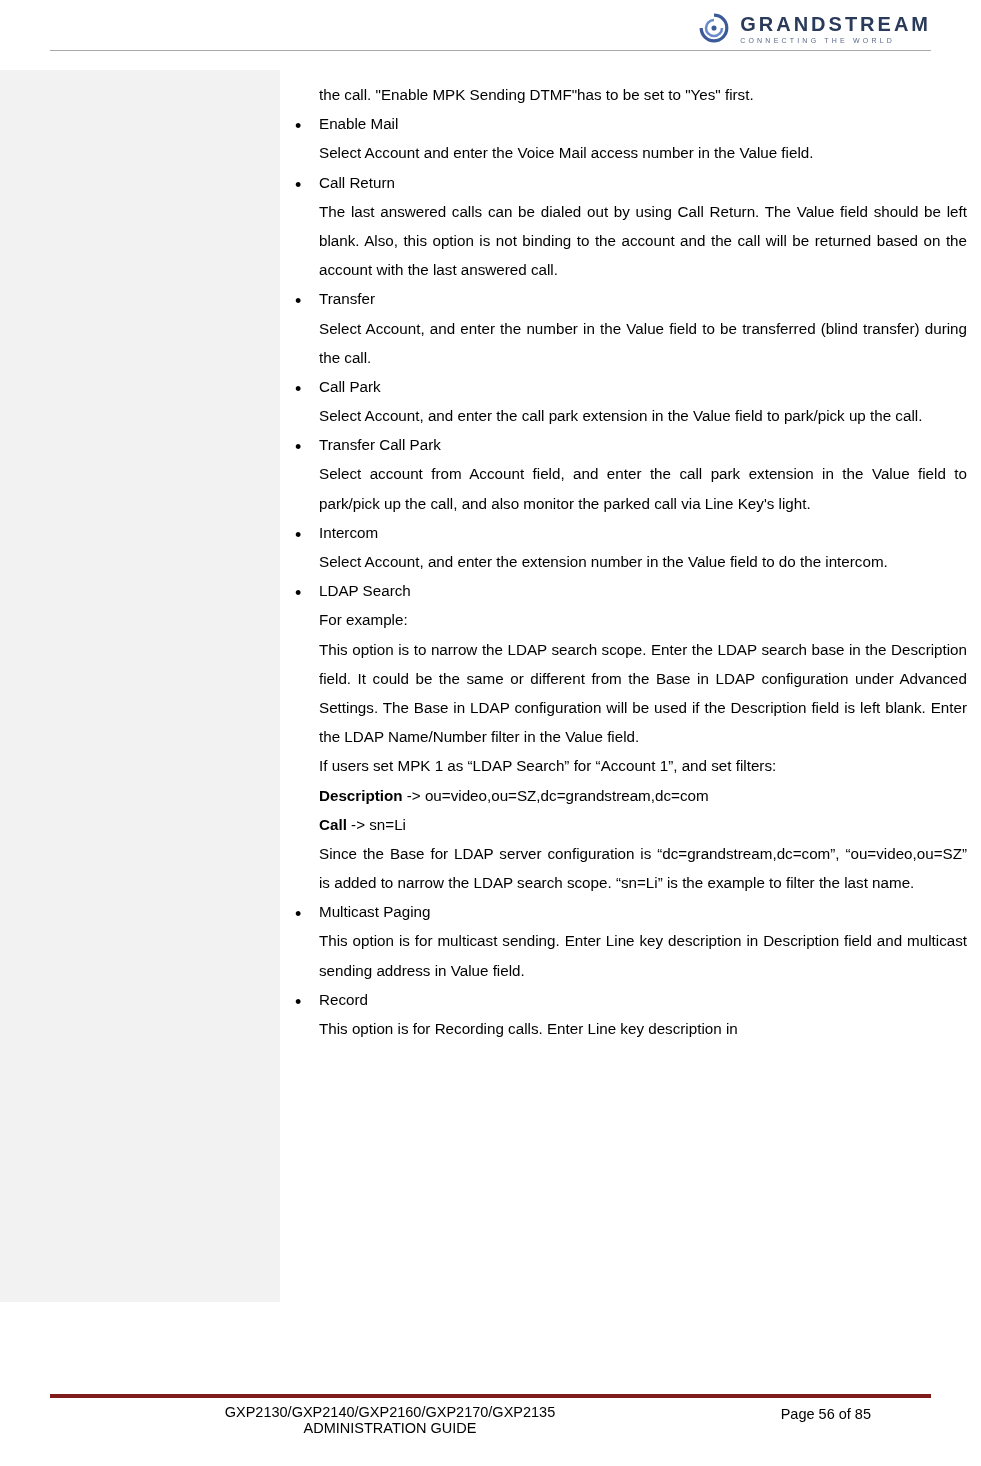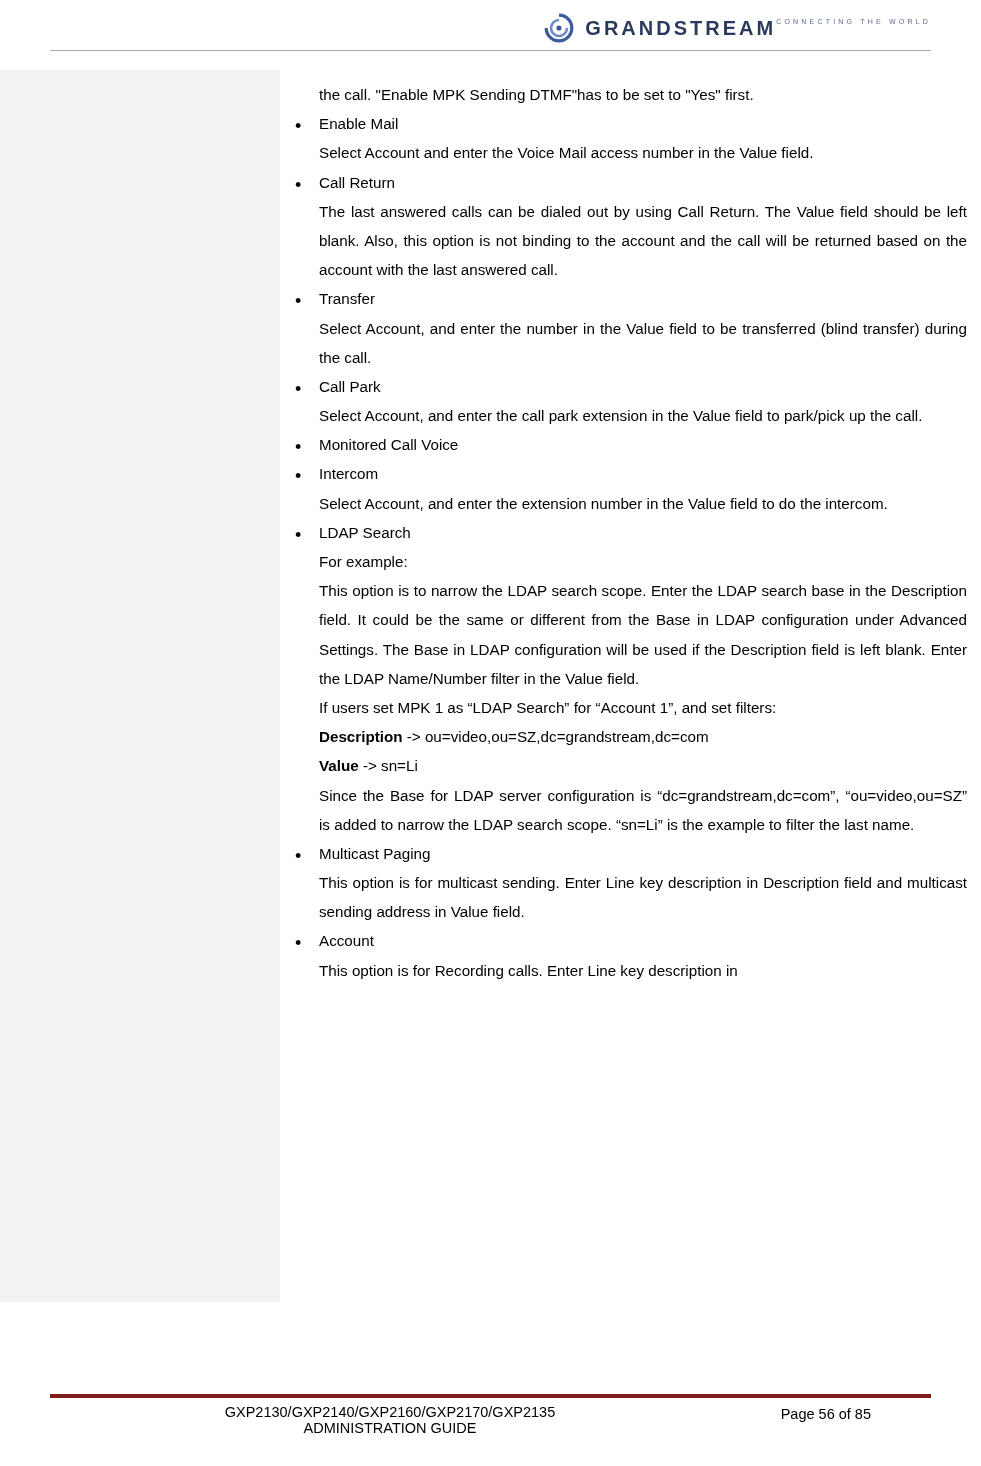--- a/index.html
+++ b/index.html
@@ -16,21 +16,21 @@
     position: absolute;
     top: 12px;
     right: 50px;
     display: flex;
     align-items: center;
     gap: 10px;
   }
   .logo-swirl { width: 32px; height: 32px; }
   .brand-text { font-size: 20px; font-weight: bold; letter-spacing: 3px; color: #2a3a5a; }
   .brand-sub { font-size: 7px; letter-spacing: 3.2px; color: #5a6a8a; margin-top: 1px; }
-  .brand-block { display: flex; flex-direction: row; }
+  .brand-block { display: flex; flex-direction: column; }
   .hr-top { position: absolute; top: 50px; left: 50px; right: 50px; border: none; border-top: 1px solid #aaa; }
   .content-table {
     position: absolute;
     top: 70px;
     left: 0;
     width: 981px;
     display: flex;
   }
   .left-col {
     width: 280px;
@@ -112,41 +112,42 @@
       </li>
       <li>
         <span class="li-title">Transfer</span>
         <span class="li-body">Select Account, and enter the number in the Value field to be transferred (blind transfer) during the call.</span>
       </li>
       <li>
         <span class="li-title">Call Park</span>
         <span class="li-body">Select Account, and enter the call park extension in the Value field to park/pick up the call.</span>
       </li>
       <li>
-        <span class="li-title">Monitored Call Voice</span>
+        <span class="li-title">Transfer Call Park</span>
+        <span class="li-body">Select account from Account field, and enter the call park extension in the Value field to park/pick up the call, and also monitor the parked call via Line Key's light.</span>
       </li>
       <li>
         <span class="li-title">Intercom</span>
         <span class="li-body">Select Account, and enter the extension number in the Value field to do the intercom.</span>
       </li>
       <li>
         <span class="li-title">LDAP Search</span>
         <span class="li-body">For example:</span>
         <span class="li-body">This option is to narrow the LDAP search scope. Enter the LDAP search base in the Description field. It could be the same or different from the Base in LDAP configuration under Advanced Settings. The Base in LDAP configuration will be used if the Description field is left blank. Enter the LDAP Name/Number filter in the Value field.</span>
         <span class="li-body">If users set MPK 1 as “LDAP Search” for “Account 1”, and set filters:</span>
         <span class="li-body"><span class="bold">Description</span><span> -&gt; ou=video,ou=SZ,dc=grandstream,dc=com</span></span>
-        <span class="li-body"><span class="bold">Value</span><span> -&gt; sn=Li</span></span>
+        <span class="li-body"><span class="bold">Call</span><span> -&gt; sn=Li</span></span>
         <span class="li-body">Since the Base for LDAP server configuration is “dc=grandstream,dc=com”, “ou=video,ou=SZ” is added to narrow the LDAP search scope. “sn=Li” is the example to filter the last name.</span>
       </li>
       <li>
         <span class="li-title">Multicast Paging</span>
         <span class="li-body">This option is for multicast sending. Enter Line key description in Description field and multicast sending address in Value field.</span>
       </li>
       <li>
-        <span class="li-title">Account</span>
+        <span class="li-title">Record</span>
         <span class="li-body">This option is for Recording calls. Enter Line key description in</span>
       </li>
     </ul>
   </div>
 </div>
 
 <div class="footer">
   <div class="footer-left">
     <div>GXP2130/GXP2140/GXP2160/GXP2170/GXP2135</div>
     <div>ADMINISTRATION GUIDE</div>

